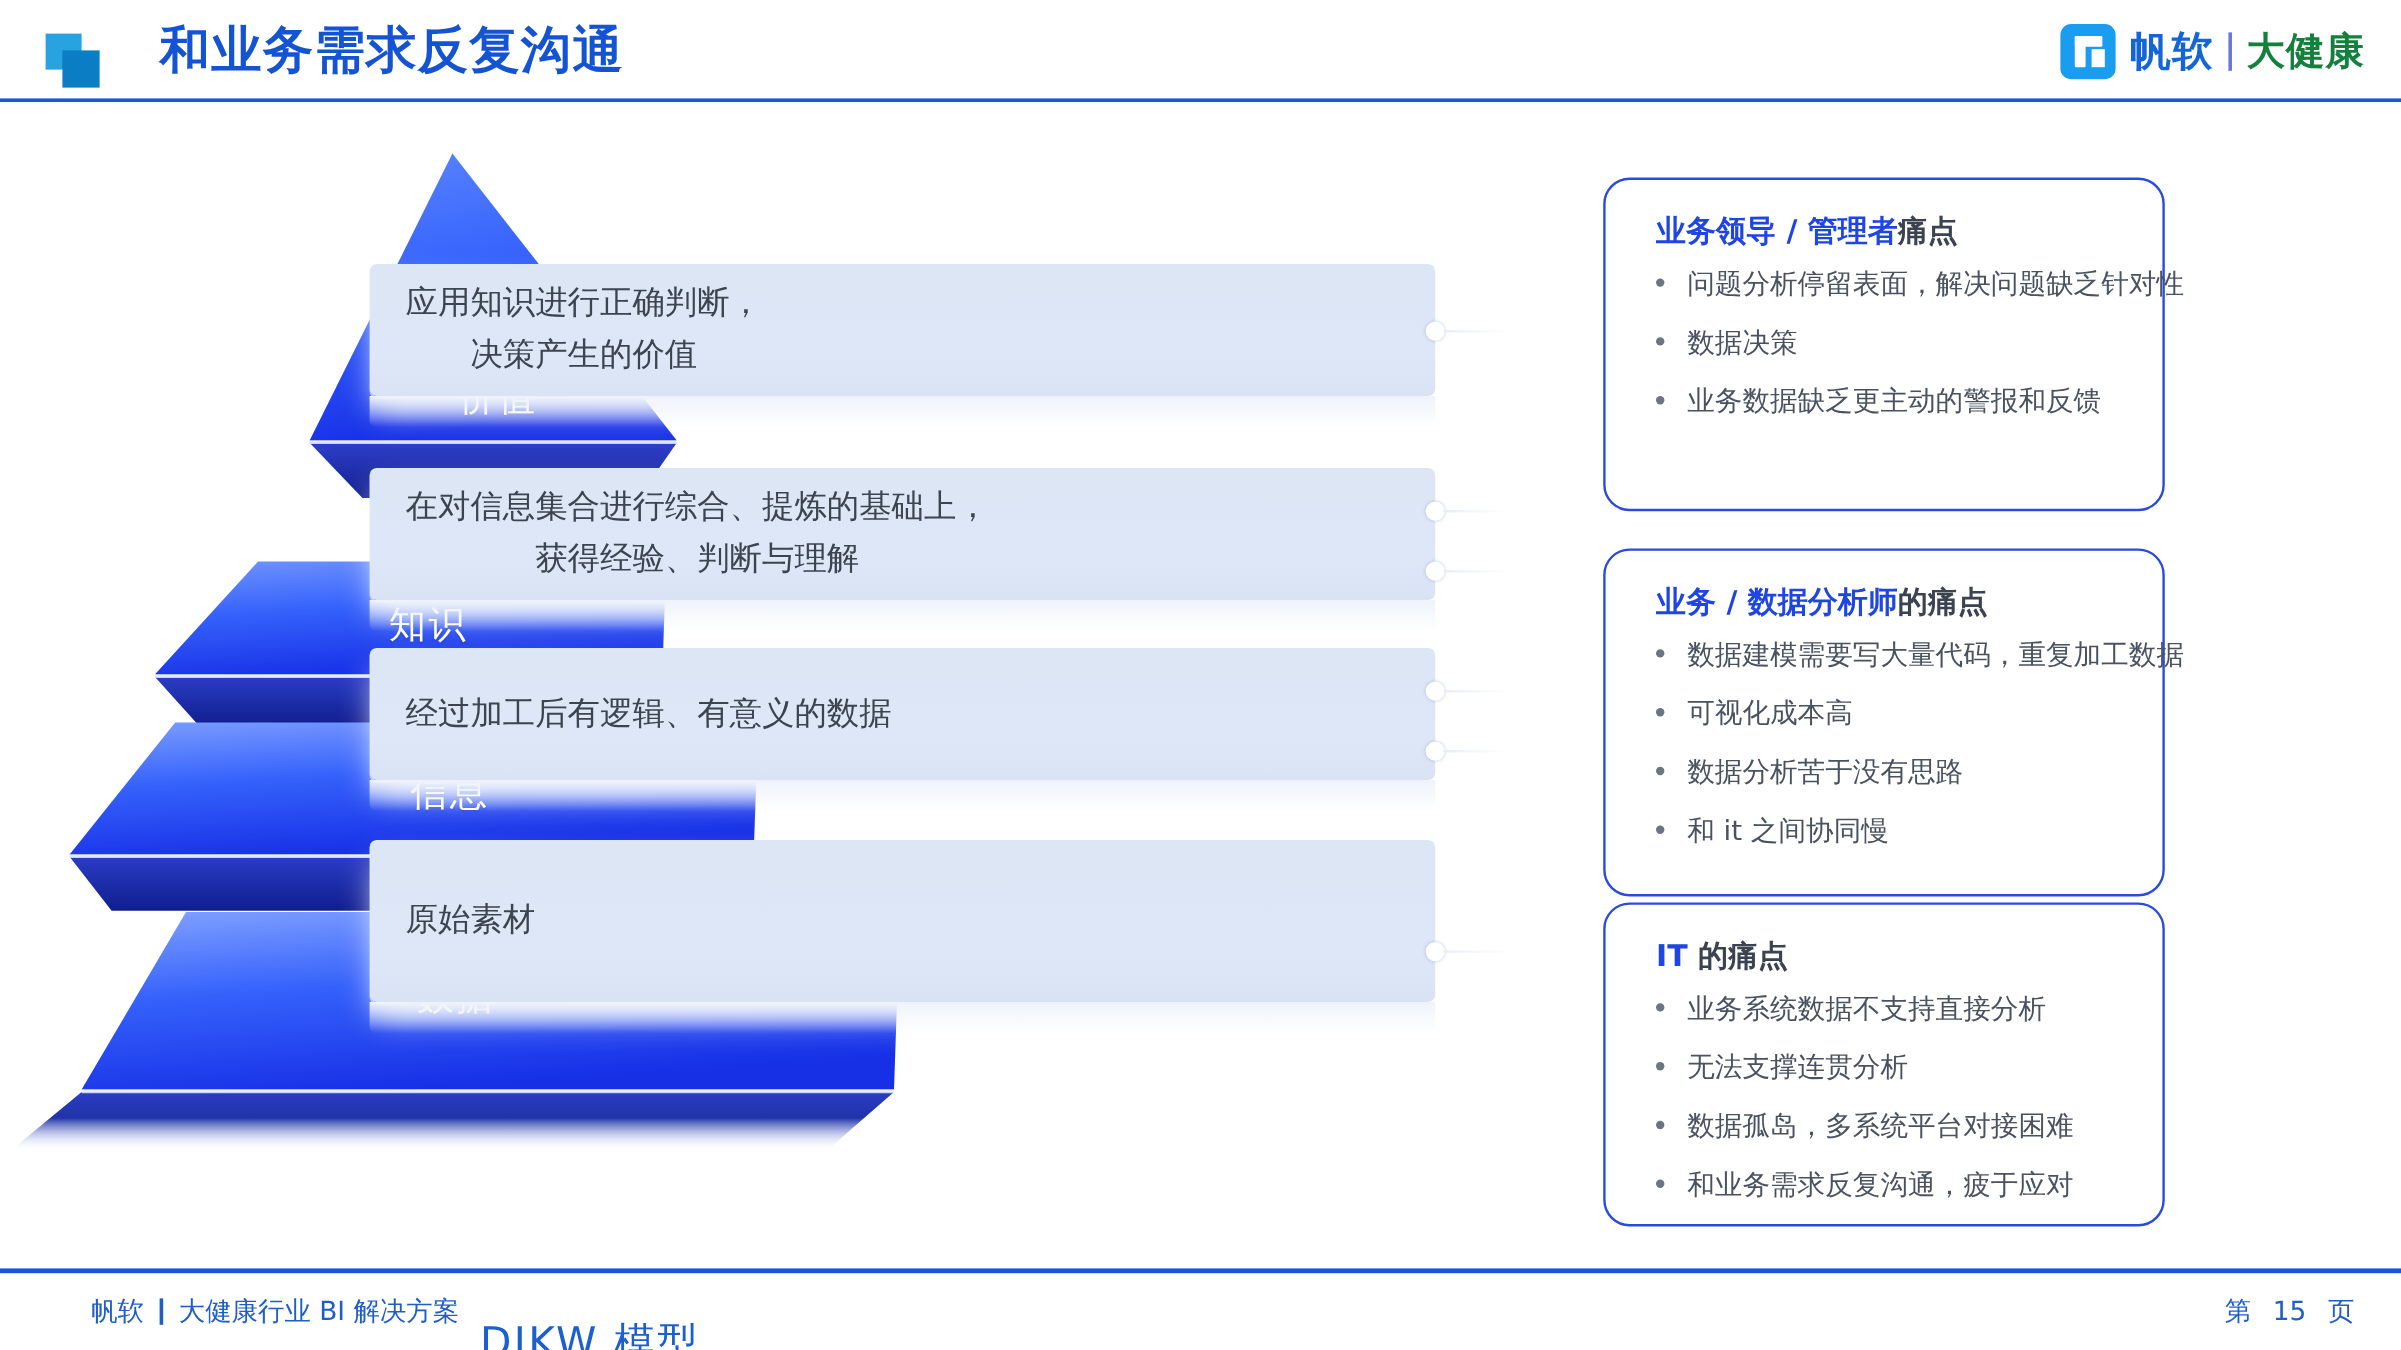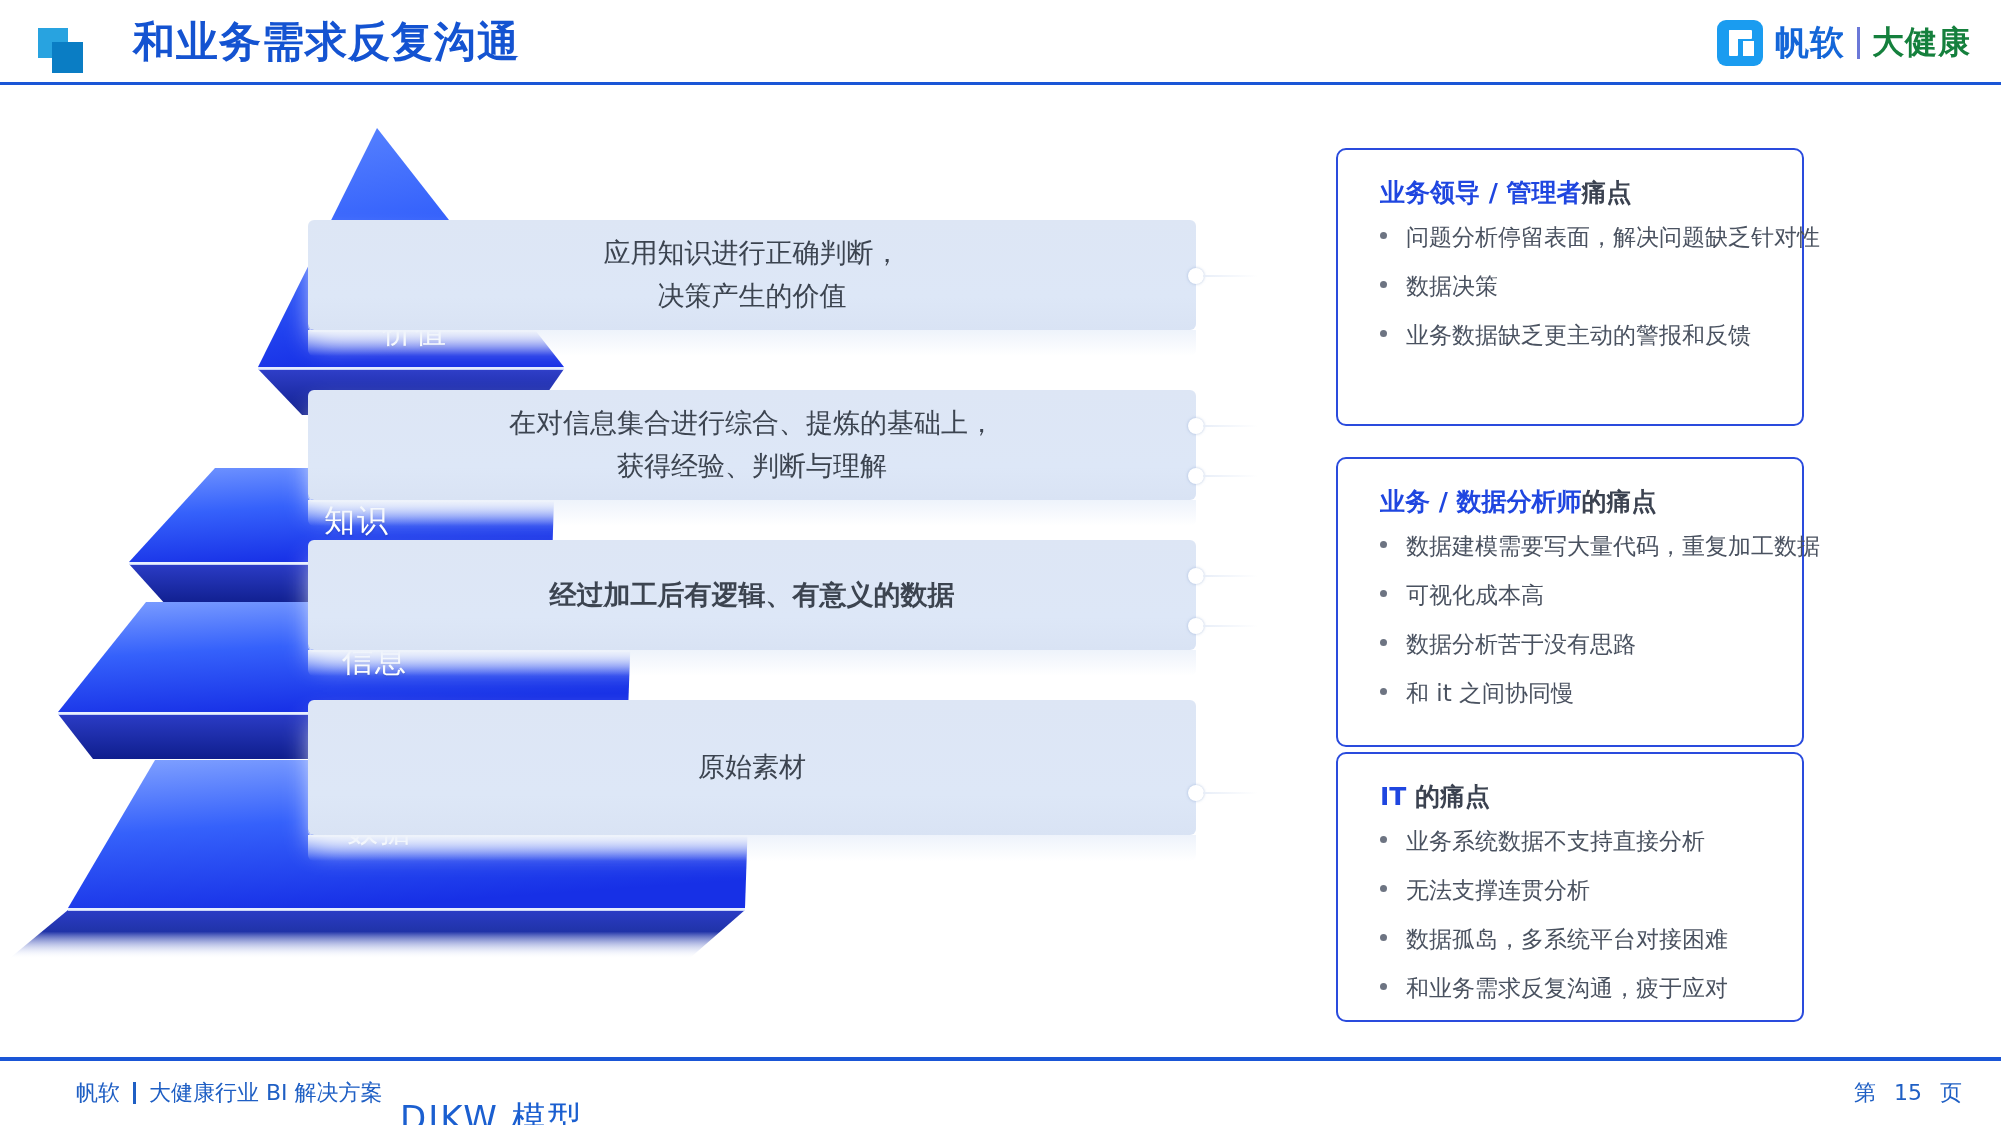--- a/index.html
+++ b/index.html
@@ -58,21 +58,21 @@
     font-size:34px;color:#1b5fd0;letter-spacing:2px;white-space:nowrap;
     font-family:"DejaVu Sans","Liberation Sans",sans-serif;
   }
 
   
   .desc{
     position:absolute;
     background:linear-gradient(180deg,#dde6f5 0%,#dde7f7 70%,#d9e3f4 100%);
     border-radius:6px;
     box-shadow:0 16px 26px -6px rgba(255,255,255,.95), 0 2px 0 0 rgba(255,255,255,.6);
-    display:flex;align-items:center;justify-content:center;
+    display:flex;align-items:center;justify-content:flex-start;
     text-align:center;
     color:#3c4450;
     font-size:27px;line-height:1.58;
     font-family:"DejaVu Sans","Liberation Sans",sans-serif;
   }
   .desc .inner{padding:0 30px;}
   .desc::after{
     content:"";position:absolute;left:0;right:0;bottom:-26px;height:26px;
     background:linear-gradient(180deg,#eef3fb 0%,rgba(255,255,255,0) 100%);
     border-radius:0 0 6px 6px;
@@ -86,21 +86,21 @@
   }
   .connector .stub{
     position:absolute;left:15px;top:7px;width:55px;height:2px;
     background:linear-gradient(90deg,#e8eef8 0%,rgba(255,255,255,0) 100%);
   }
 
   
   .cards{position:absolute;left:1336px;top:148px;width:560px;}
   .card{
     position:absolute;left:0;width:468px;
-    border:2px solid #2a4bdd;border-radius:10px;background:#ffffff;
+    border:2px solid #2a4bdd;border-radius:22px;background:#ffffff;
     box-sizing:border-box;
   }
   .card-title{
     position:absolute;left:42px;top:26px;
     font-size:25px;font-weight:bold;color:#3b4250;white-space:nowrap;
     font-family:"DejaVu Sans","Liberation Sans",sans-serif;
   }
   .card-title .hl{color:#1f46e0;}
   .card-list{position:absolute;left:36px;top:72px;right:20px;margin:0;padding:0;list-style:none;}
   .card-list li{
@@ -248,21 +248,21 @@
     </div>
     <div class="connector" style="left:1188px;top:318px;">
       <div class="dot"></div>
       <div class="stub"></div>
     </div>
     <div class="connector" style="left:1188px;top:368px;">
       <div class="dot"></div>
       <div class="stub"></div>
     </div>
 
-    <div class="desc" style="left:308px;top:440px;width:888px;height:110px;font-weight:bold;">
+    <div class="desc" style="left:308px;top:440px;width:888px;height:110px;">
       <div class="inner">经过加工后有逻辑、有意义的数据</div>
     </div>
     <div class="connector" style="left:1188px;top:468px;">
       <div class="dot"></div>
       <div class="stub"></div>
     </div>
     <div class="connector" style="left:1188px;top:518px;">
       <div class="dot"></div>
       <div class="stub"></div>
     </div>

